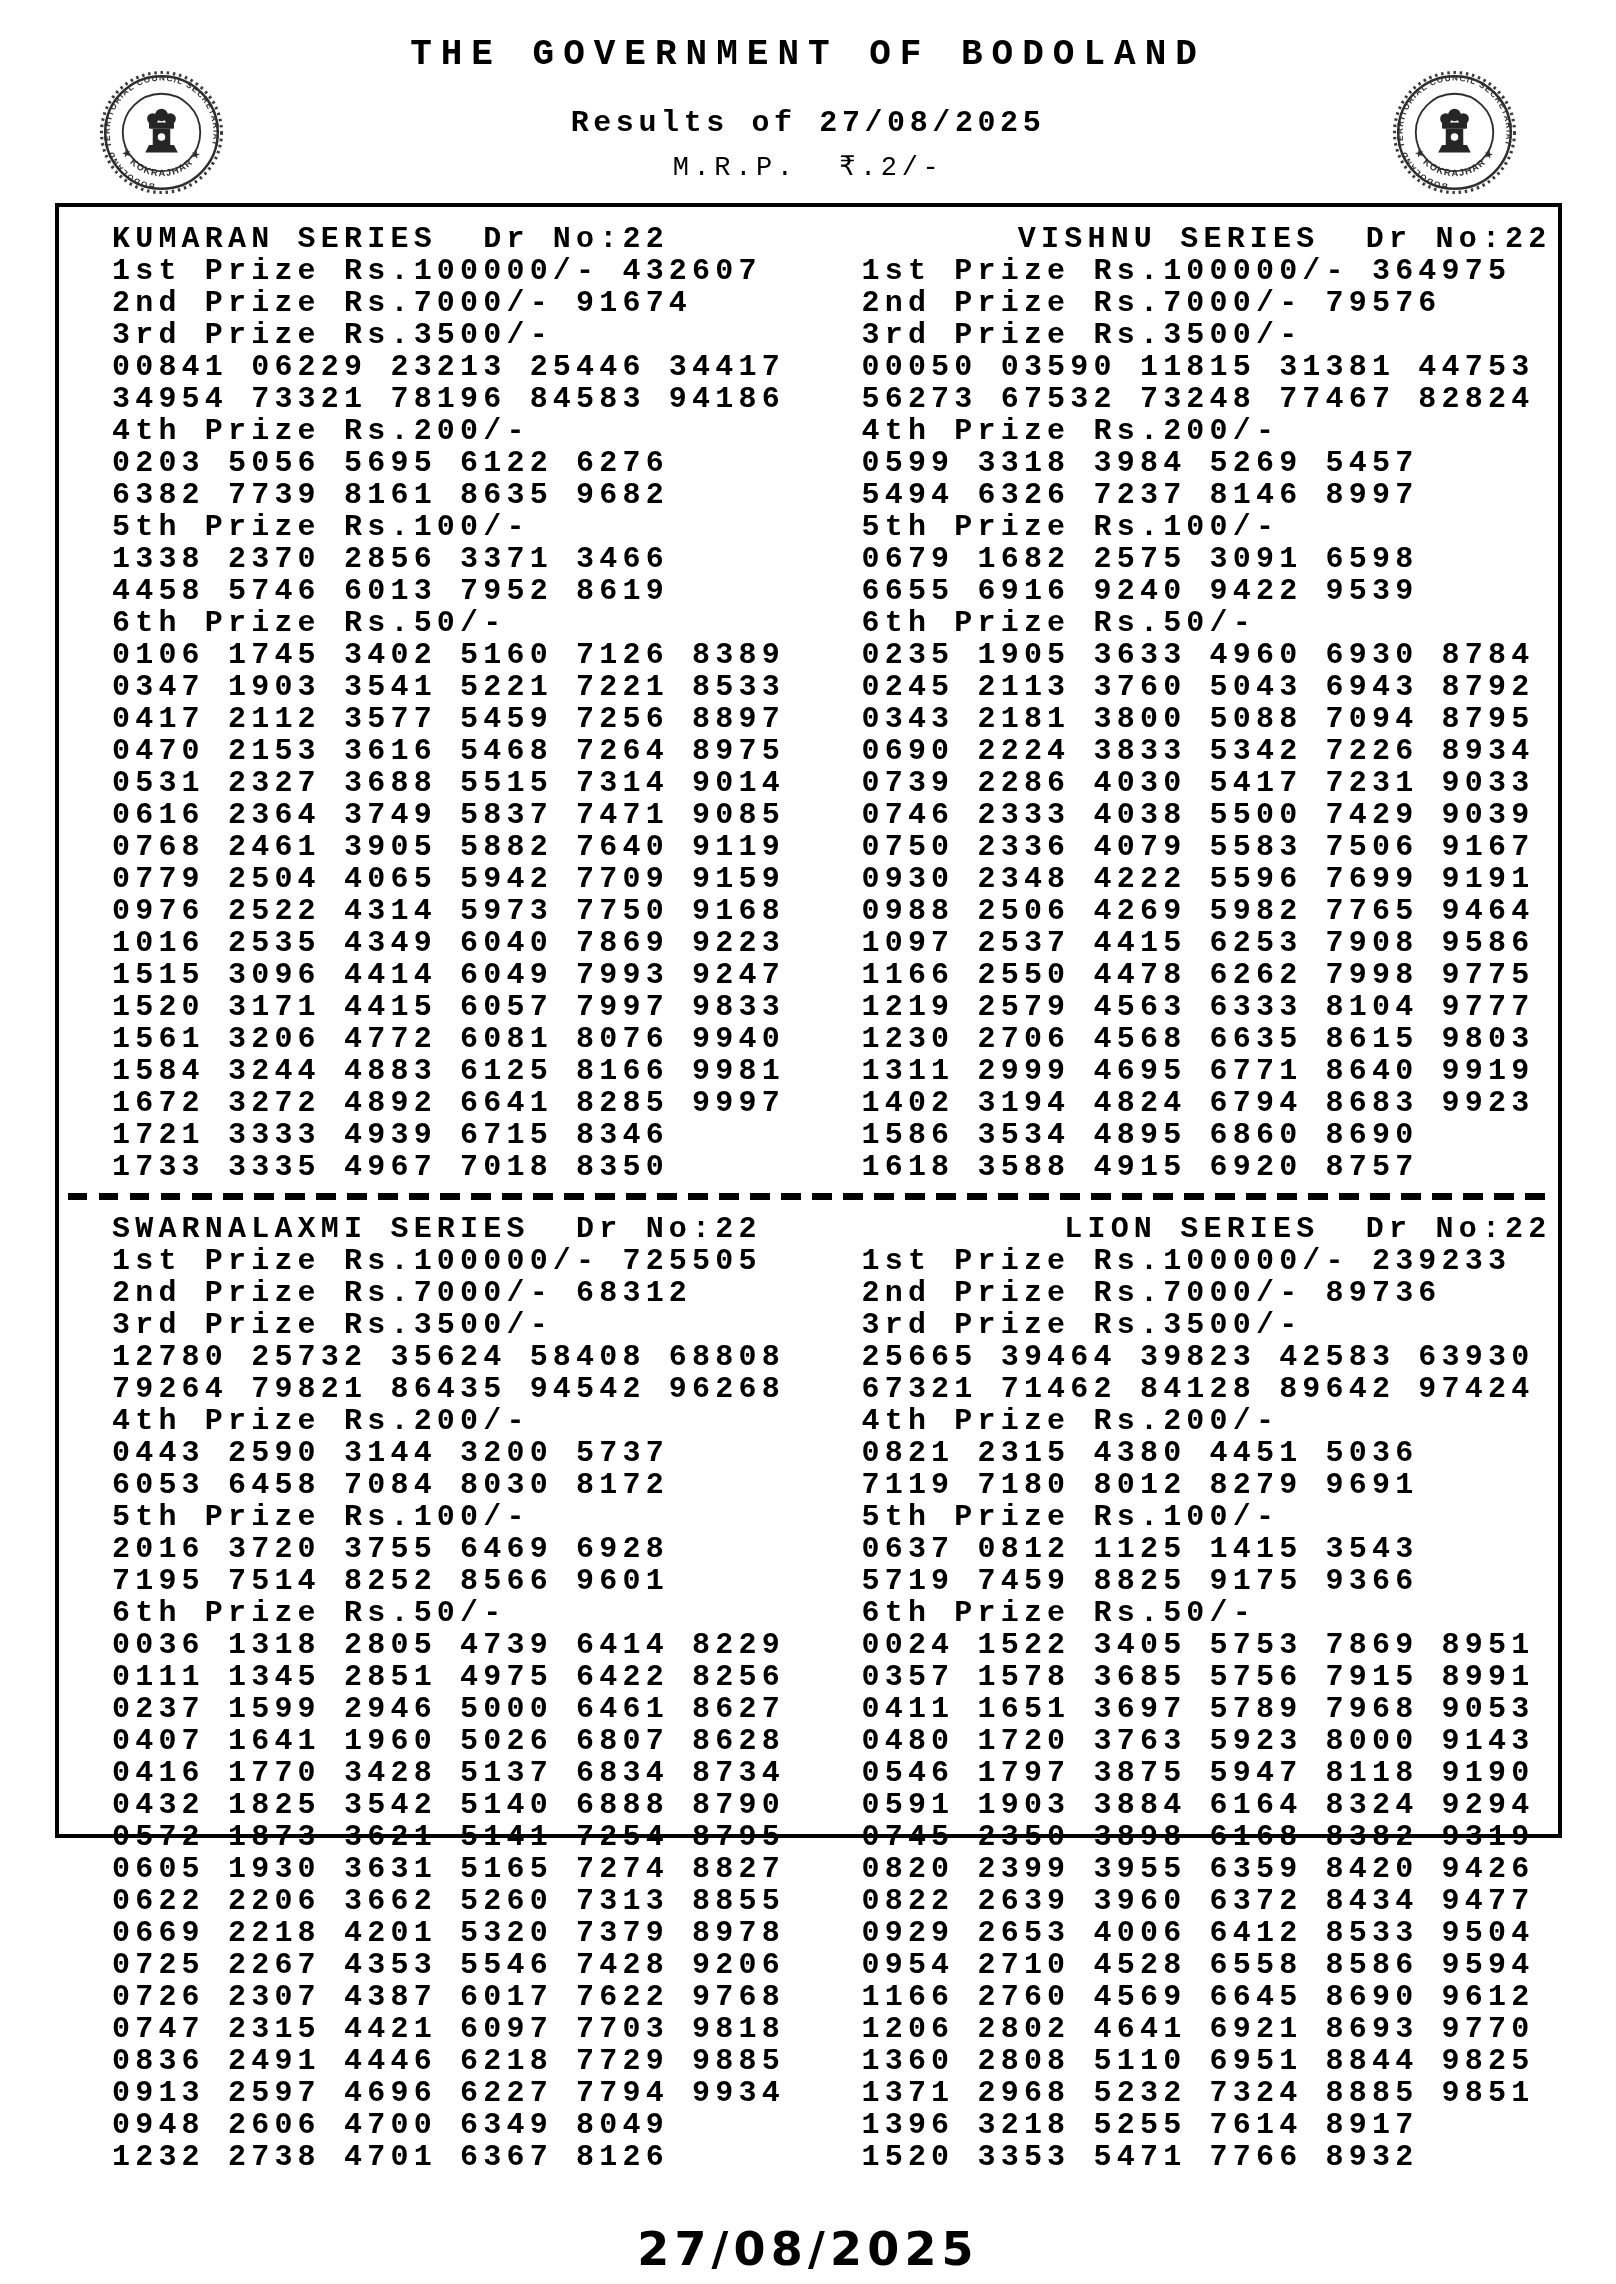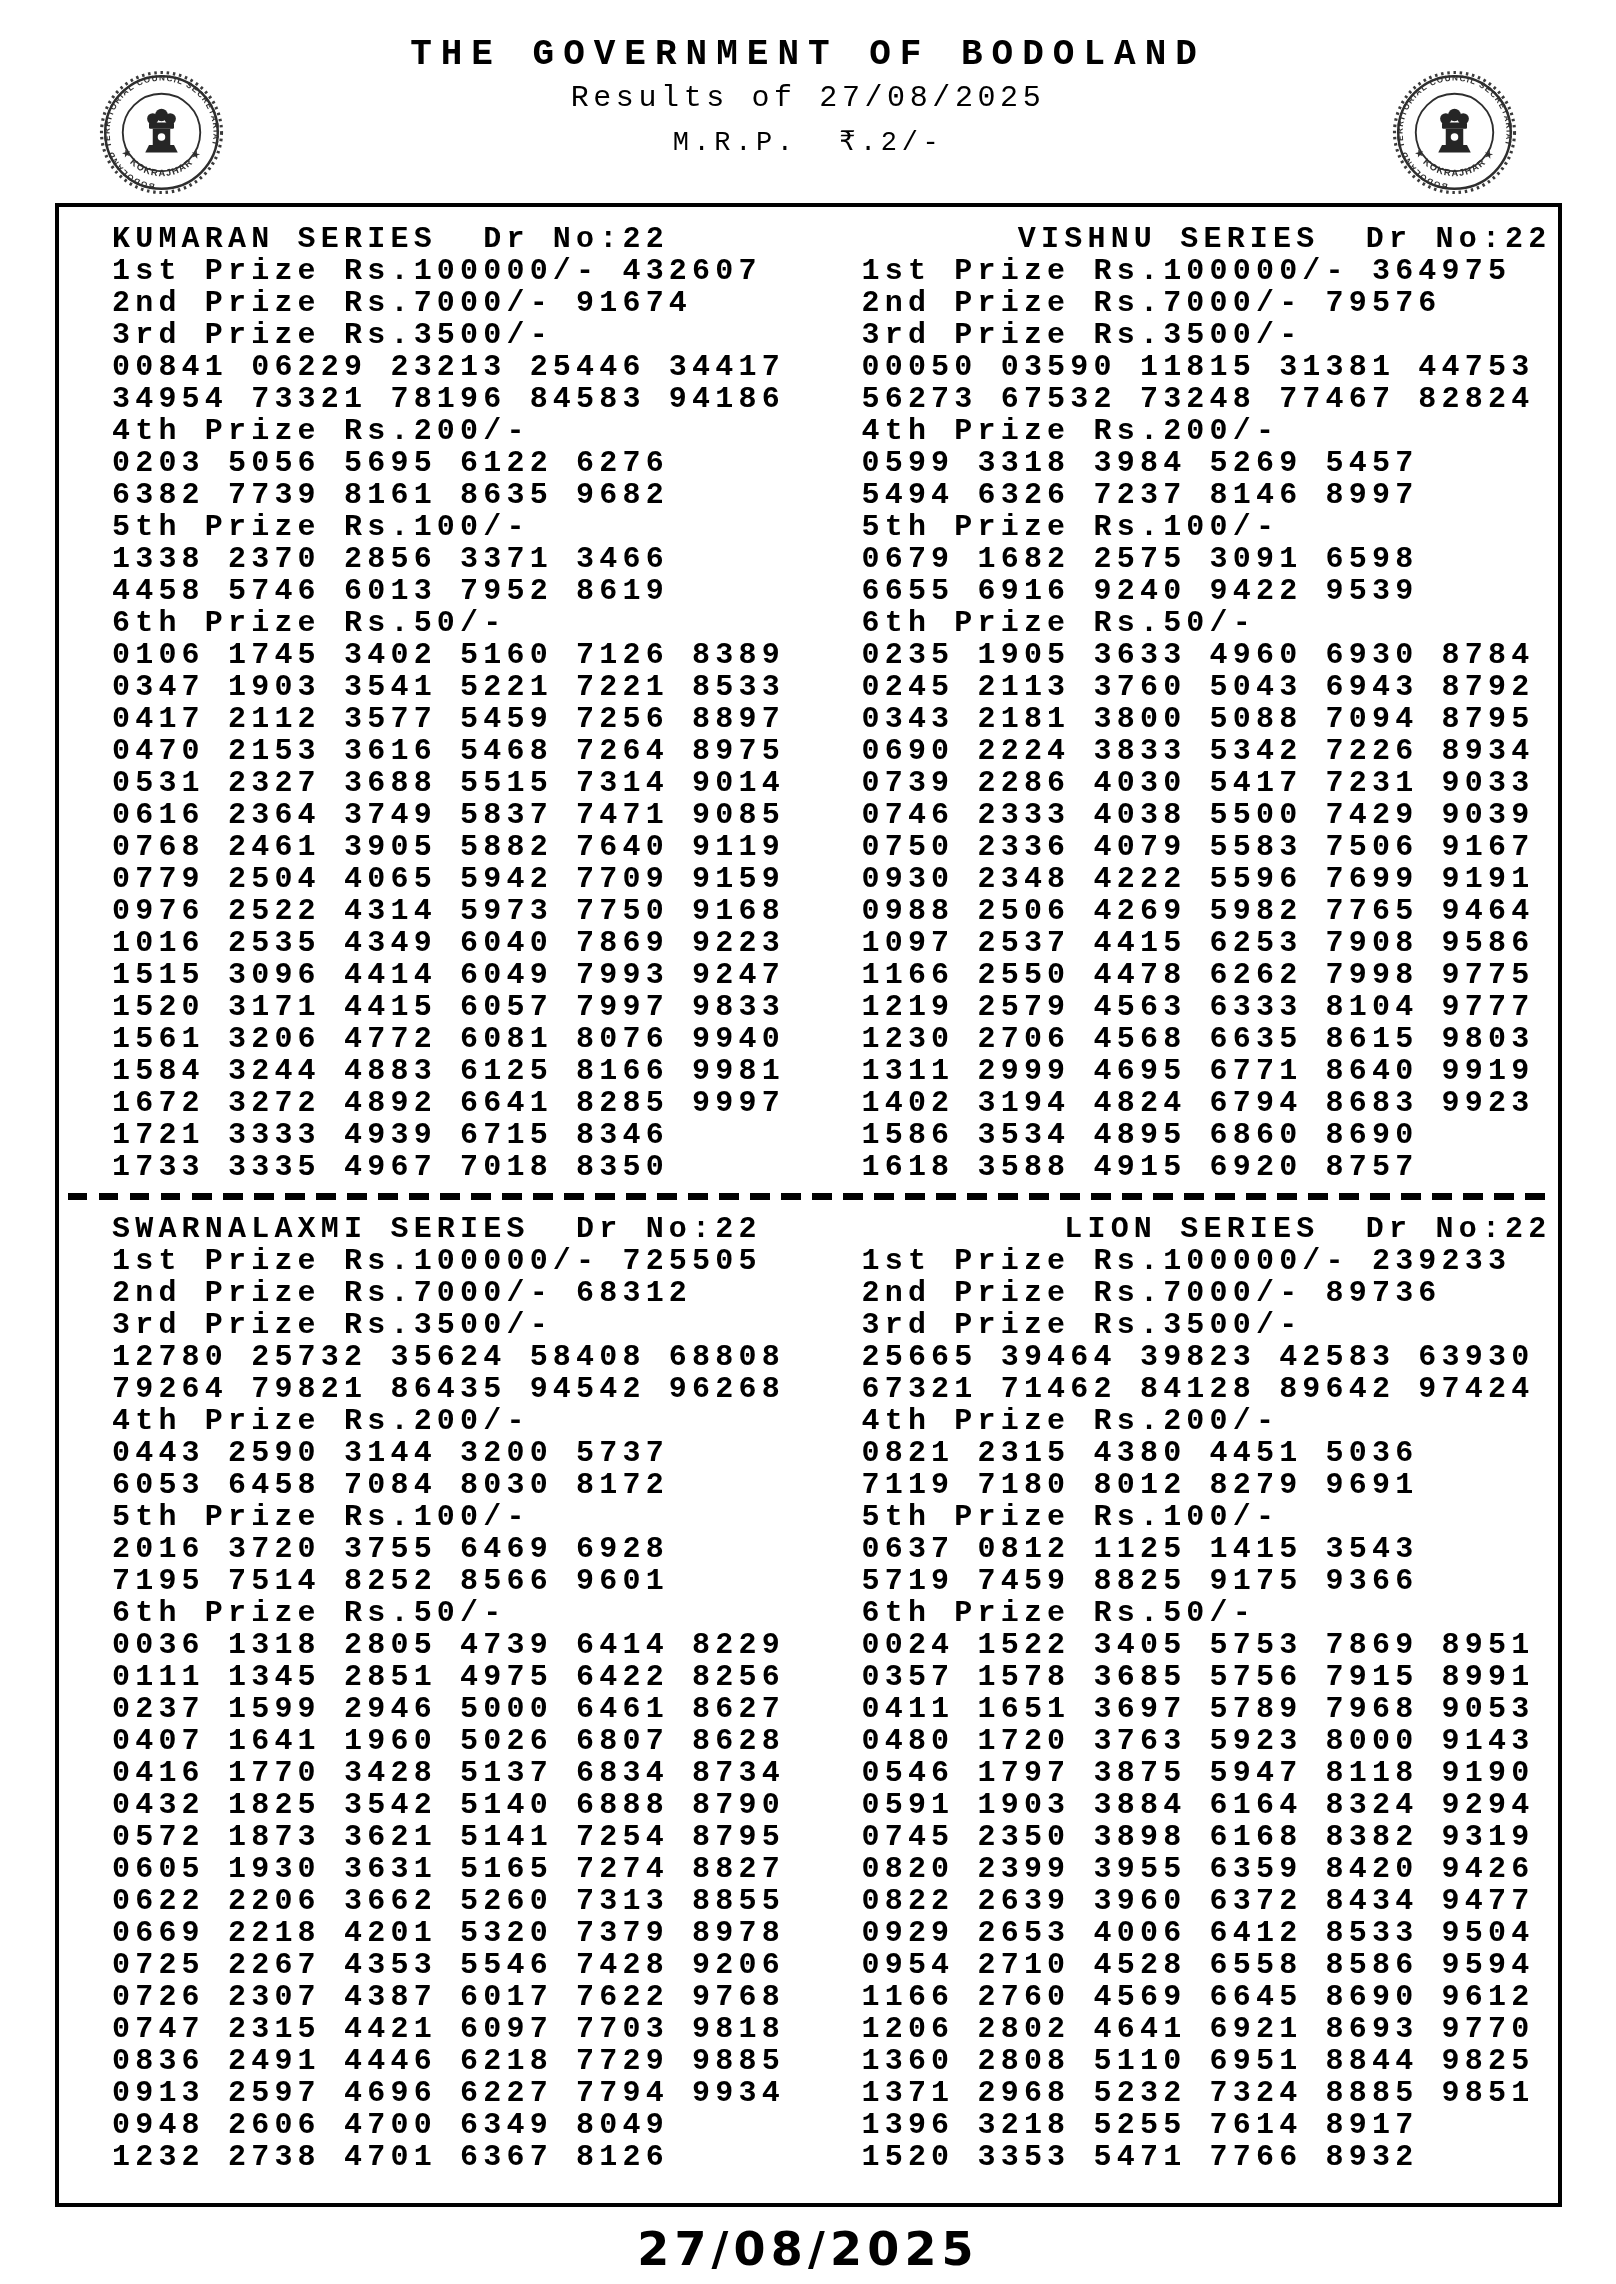--- a/index.html
+++ b/index.html
@@ -2,26 +2,26 @@
 <html style="font-size:10.4px"><head>
 <meta charset="utf-8">
 <style>
   html,body{margin:0;padding:0;background:#ffffff;}
   .page{position:relative;width:1616px;height:2284px;background:#ffffff;overflow:hidden;
         font-family:"Liberation Mono","DejaVu Sans Mono",monospace;color:#000;}
   
   .hdr{position:absolute;top:0;left:0;width:100%;height:203px;}
   .hdr .titles{position:absolute;left:0;top:34px;width:100%;text-align:center;}
   .t-main{font-size:36px;font-weight:bold;letter-spacing:9px;white-space:pre;}
-  .t-sub{margin-top:6px;font-size:30px;font-weight:normal;letter-spacing:4.6px;white-space:pre;}
+  .t-sub{margin-top:31px;font-size:30px;font-weight:bold;letter-spacing:4.6px;white-space:pre;}
   .t-mrp{margin-top:10.4px;font-size:27px;font-weight:normal;letter-spacing:4.6px;white-space:pre;}
   .seal{position:absolute;top:70px;width:125px;height:125px;}
   .seal.left{left:99px;} .seal.right{right:99px;}
   
-  .box{position:absolute;left:55px;top:203px;width:1507px;height:2004px;
+  .box{position:absolute;left:55px;top:203px;width:1507px;height:1635px;
        border:4.6px solid #000;box-sizing:border-box;padding-top:15.6px;}
   .half{display:grid;grid-template-columns:1fr 1fr;}
   .col{padding-left:53px;padding-right:6.5px;}
   .line{font-size:30px;font-weight:bold;line-height:32px;letter-spacing:5.2px;white-space:pre;}
   .sec.center .sec-head{text-align:right;}
   .divider{height:7.2px;margin:10.4px 5.2px 13px 9px;
            background:repeating-linear-gradient(90deg,#000 0 19.5px,transparent 19.5px 31px);}
   
   .ftr{position:absolute;left:0;top:2222px;width:100%;text-align:center;}
   .f-date{font-family:"DejaVu Sans","Liberation Sans",sans-serif;

